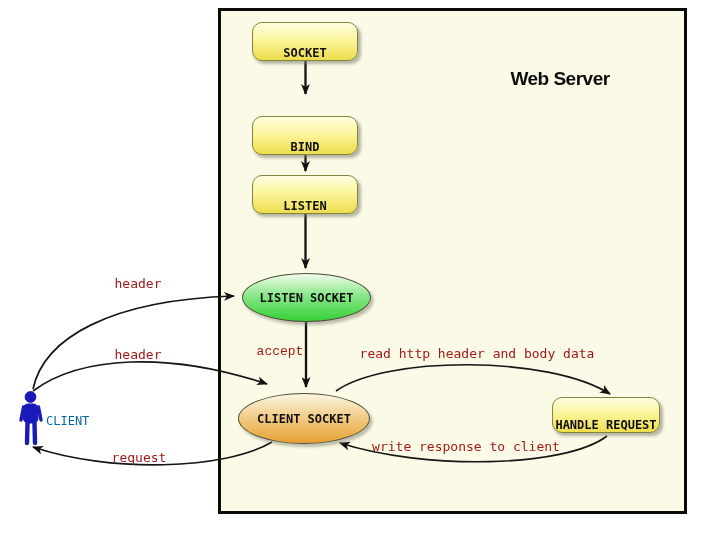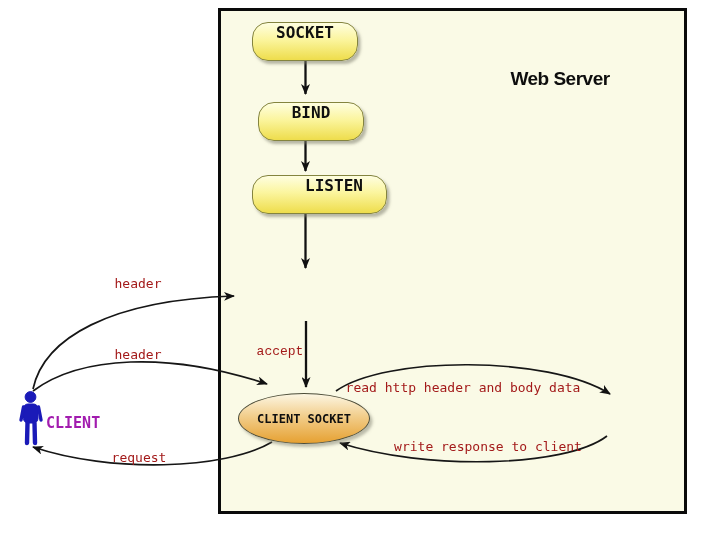--- a/index.html
+++ b/index.html
@@ -4,45 +4,45 @@
 <style>
   html,body{margin:0;padding:0;background:#fff;}
   .stage{position:relative;width:724px;height:540px;background:#ffffff;overflow:hidden;
          font-family:"DejaVu Sans Mono",monospace;}
   .server-box{position:absolute;left:218px;top:8px;width:463px;height:500px;
               background:#fafae6;border:3px solid #0a0a0a;}
   .diagram-title{position:absolute;left:560px;top:68px;transform:translateX(-50%);
                  font-family:"Liberation Sans",sans-serif;font-weight:bold;font-size:19px;
                  letter-spacing:-0.5px;color:#0d0d0d;white-space:nowrap;}
   svg.overlay{position:absolute;left:0;top:0;width:724px;height:540px;}
-  .box{position:absolute;border:1.6px solid #84843f;border-radius:16px;
+  .box{position:absolute;border:1.6px solid #84843f;border-radius:10px;
        background:linear-gradient(to bottom,#fefee0 0%,#fbf59e 45%,#eedd4c 100%);
        box-shadow:2.5px 3px 3px rgba(125,125,110,0.55);
-       display:flex;align-items:flex-start;justify-content:center;
-       font-weight:bold;font-size:16px;color:#101010;white-space:nowrap;}
+       display:flex;align-items:flex-end;justify-content:center;
+       font-weight:bold;font-size:12px;color:#101010;white-space:nowrap;}
   .ellipse{position:absolute;border:1.6px solid #4c4c38;border-radius:50%;
        box-shadow:2.5px 3px 3px rgba(125,125,110,0.5);
        display:flex;align-items:center;justify-content:center;
        font-weight:bold;font-size:12px;color:#101010;white-space:nowrap;}
   .ellipse.green{background:linear-gradient(to bottom,#f2fcea 0%,#8ae88a 45%,#38d038 100%);}
   .ellipse.orange{background:linear-gradient(to bottom,#fcf6e3 0%,#f2ce8c 45%,#e6a132 100%);}
   #n-socket{left:252px;top:22px;width:104px;height:37px;}
-  #n-bind{left:252px;top:102px;width:104px;height:37px;margin-left:6px;}
-  #n-listen{left:252px;top:175px;width:104px;height:37px;padding-left:29px;}
+  #n-bind{left:252px;top:116px;width:104px;height:37px;}
+  #n-listen{left:252px;top:175px;width:104px;height:37px;}
   #n-handle{left:552px;top:397px;width:106px;height:34px;}
   #n-listen-socket{left:242px;top:273px;width:127px;height:47px;}
   #n-client-socket{left:238px;top:393px;width:130px;height:49px;text-align:center;}
   .elabel{position:absolute;transform:translateX(-50%);font-size:13px;color:#a31a1a;white-space:nowrap;}
   #lbl-connect{left:138px;top:276px;}
   #lbl-request{left:138px;top:347px;}
   #lbl-response{left:139px;top:450px;}
   #lbl-accept{left:280px;top:344px;font-family:Liberation Mono, monospace;}
-  #lbl-read{left:463px;top:346px;margin-top:34px;}
-  #lbl-write{left:488px;top:439px;}
-  .client-label{position:absolute;left:46px;top:414px;font-weight:bold;font-size:15px;color:#a21caf;white-space:nowrap;}
+  #lbl-read{left:477px;top:346px;}
+  #lbl-write{left:466px;top:439px;}
+  .client-label{position:absolute;left:46px;top:414px;font-weight:normal;font-size:12px;color:#0369a1;white-space:nowrap;}
 </style>
 </head>
 <body>
 
 <div class="stage">
 
   <div class="server-box"></div>
 
   <div class="diagram-title">Web Server</div>
 
@@ -77,20 +77,26 @@
 
   <div class="box" id="n-socket">
     <span>SOCKET</span>
   </div>
   <div class="box" id="n-bind">
     <span>BIND</span>
   </div>
   <div class="box" id="n-listen">
     <span>LISTEN</span>
   </div>
+  <div class="box" id="n-handle">
+    <span>HANDLE REQUEST</span>
+  </div>
+  <div class="ellipse green" id="n-listen-socket">
+    <span>LISTEN SOCKET</span>
+  </div>
   <div class="ellipse orange" id="n-client-socket">
     <span>CLIENT SOCKET</span>
   </div>
 
   <div class="elabel" id="lbl-connect">header</div>
   <div class="elabel" id="lbl-request">header</div>
   <div class="elabel" id="lbl-response">request</div>
   <div class="elabel" id="lbl-accept">accept</div>
   <div class="elabel" id="lbl-read">read http header and body data</div>
   <div class="elabel" id="lbl-write">write response to client</div>

